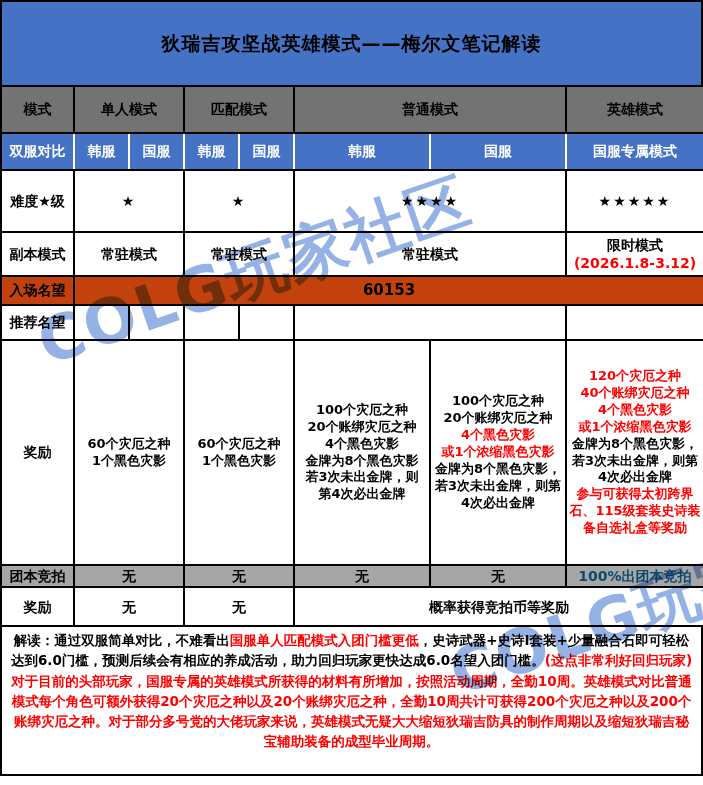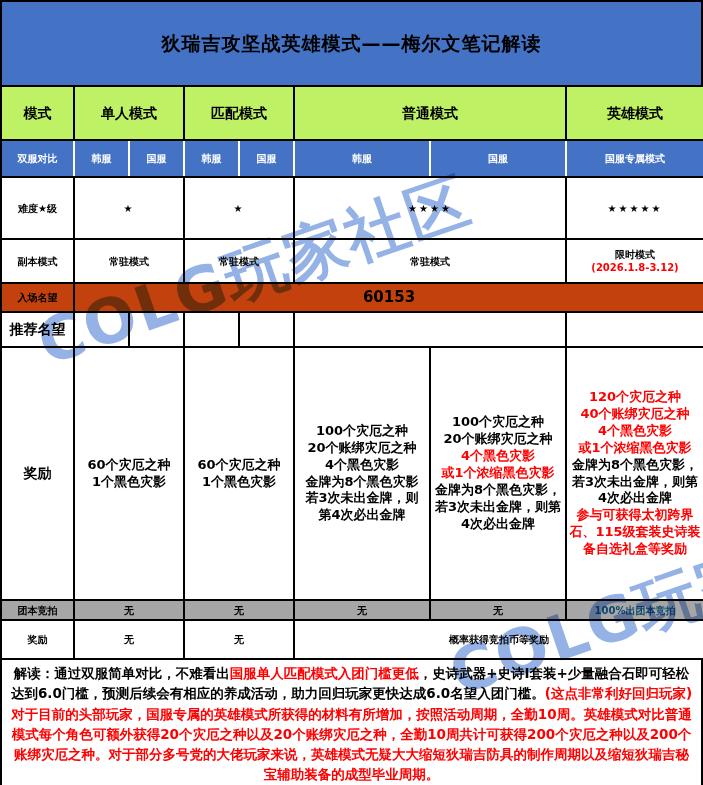--- a/index.html
+++ b/index.html
@@ -10,35 +10,35 @@
   }
   .title-band{
     box-sizing:border-box;height:85px;background:#4472C4;color:#000000;
     display:flex;align-items:center;justify-content:center;
     font-size:19px;letter-spacing:1px;
     border:2px solid #000;border-bottom:none;
   }
   table.grid{width:703px;border-collapse:collapse;table-layout:fixed;}
   table.grid td{
     box-sizing:border-box;border:2px solid #000;text-align:center;vertical-align:middle;
-    padding:1px 2px;font-size:10px;color:#000;overflow:hidden;line-height:1.3;
+    padding:1px 2px;font-size:14px;color:#000;overflow:hidden;line-height:1.3;
   }
-  tr.row-mode td{background:#bef264;height:54px;font-size:14px;}
+  tr.row-mode td{background:#737373;height:47px;font-size:14px;}
   tr.row-server td{
     background:#4472C4;color:#fff;height:37px;
     border-left:2px solid #fff;border-right:2px solid #fff;
   }
   tr.row-server td:first-child{border-left-color:#000;}
   tr.row-server td:last-child{border-right-color:#000;}
   tr.row-diff td{height:62px;}
   .stars{font-size:11px;letter-spacing:2px;}
   tr.row-dungeon td{height:44px;}
   tr.row-entry td{background:#c2410c;height:29px;}
   tr.row-fame td{height:35px;font-size:15px;}
-  tr.row-reward td{height:253px;font-size:13px;}
+  tr.row-reward td{height:225px;font-size:13px;}
   td.reward-hero{font-size:12.5px;line-height:1.32;}
   tr.row-auction td{background:#A6A6A6;height:20px;}
   tr.row-reward2 td{height:39px;}
   .analysis{
     box-sizing:border-box;height:149px;border:2px solid #000;border-top:none;
     padding:3px 8px 2px 8px;font-size:13.5px;line-height:1.5;text-align:center;color:#000;
   }
   .analysis p{margin:0;}
   .watermark{
     position:absolute;font-size:62px;font-weight:bold;white-space:nowrap;

